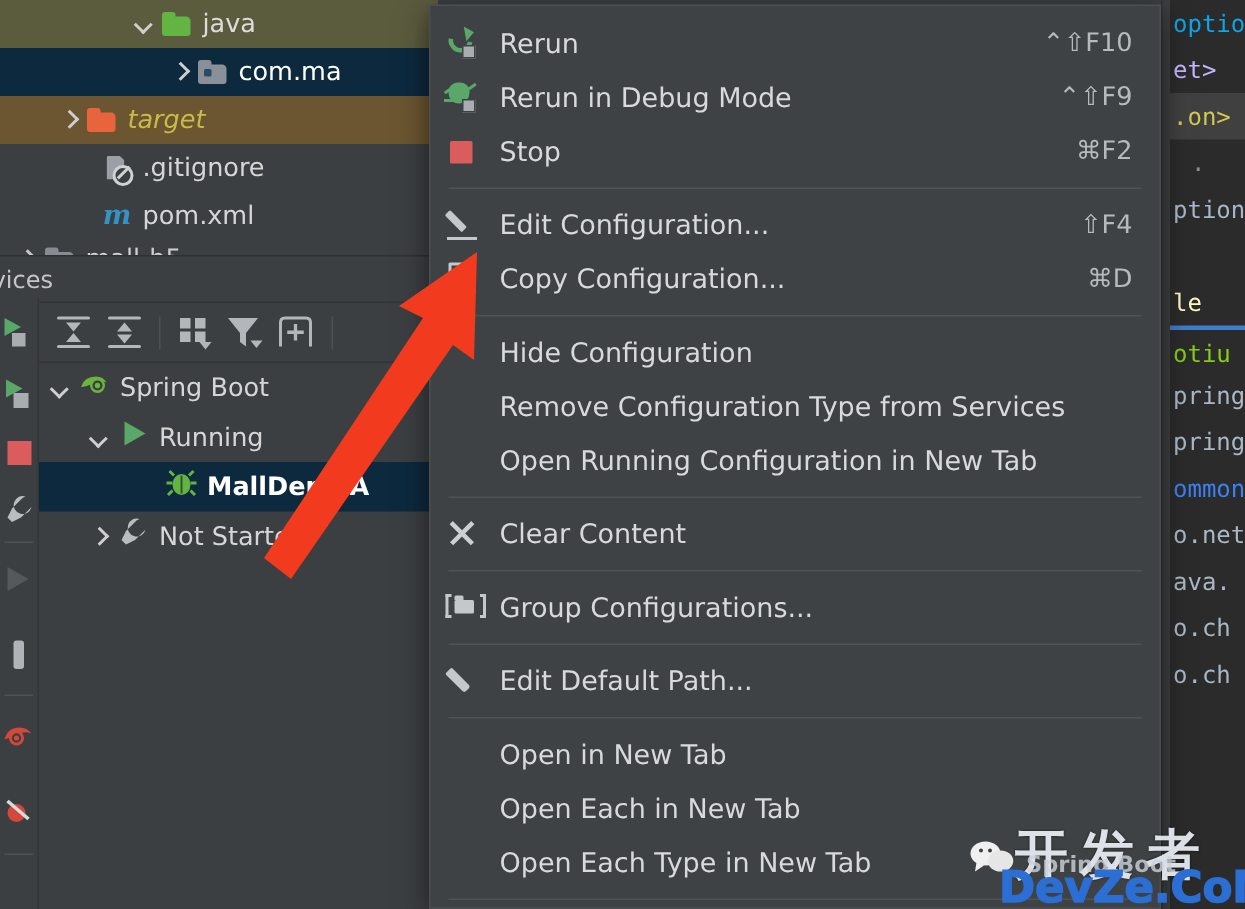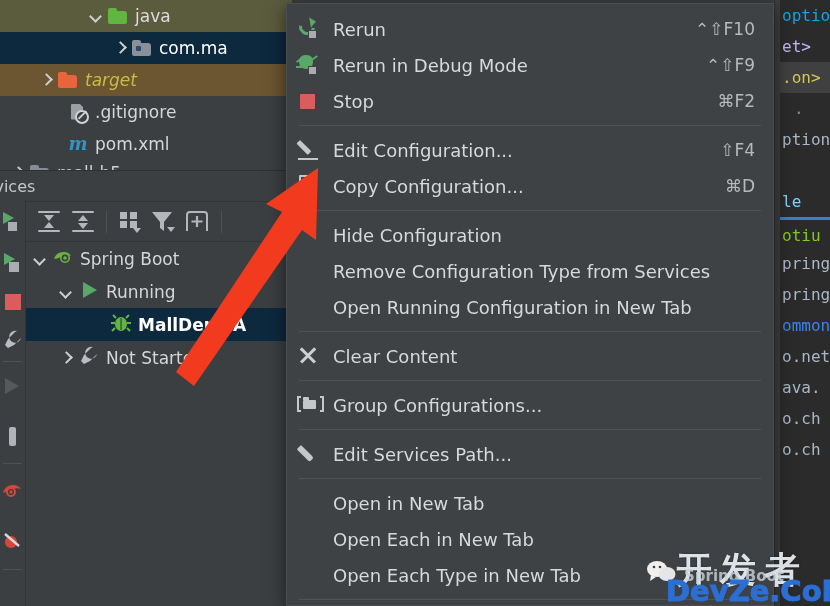--- a/index.html
+++ b/index.html
@@ -466,21 +466,21 @@
   </div>
 
   <div id="editor-divider"></div>
   <div id="editor">
     <div class="code-line" style="color:#0ea5e9">optio</div>
     <div class="code-line" style="color:#c4b5fd">et&gt;</div>
     <div class="code-line" style="color:#d0c94e;background:#404040">.on&gt;</div>
     <div class="code-line" style="color:#8a8a8a;padding-left:14px">.</div>
     <div class="code-line" style="color:#a9b7c6">ption</div>
     <div class="code-line"></div>
-    <div class="code-line" style="color:#7dd3fc">le</div>
+    <div class="code-line" style="color:#fef9c3">le</div>
     <div class="code-line" style="color:#84cc16;border-top:3px solid #3f7cc9">otiu</div>
     <div class="code-line" style="color:#a9b7c6">pring</div>
     <div class="code-line" style="color:#a9b7c6">pring</div>
     <div class="code-line" style="color:#3b82f6">ommon</div>
     <div class="code-line" style="color:#a9b7c6">o.net</div>
     <div class="code-line" style="color:#a9b7c6">ava.</div>
     <div class="code-line" style="color:#a9b7c6">o.ch</div>
     <div class="code-line" style="color:#a9b7c6">o.ch</div>
   </div>
 </div>
@@ -578,21 +578,21 @@
     </span>
     <span class="mi-label">Group Configurations...</span>
   </div>
 
   <div class="menu-sep"></div>
 
   <div class="menu-item">
     <span class="mi-ico ico-pencil2">
       <i class="body"></i>
     </span>
-    <span class="mi-label">Edit Services Path...</span>
+    <span class="mi-label">Edit Default Path...</span>
   </div>
 
   <div class="menu-sep"></div>
 
   <div class="menu-item">
     <span class="mi-ico"></span>
     <span class="mi-label">Open in New Tab</span>
   </div>
 
   <div class="menu-item">

